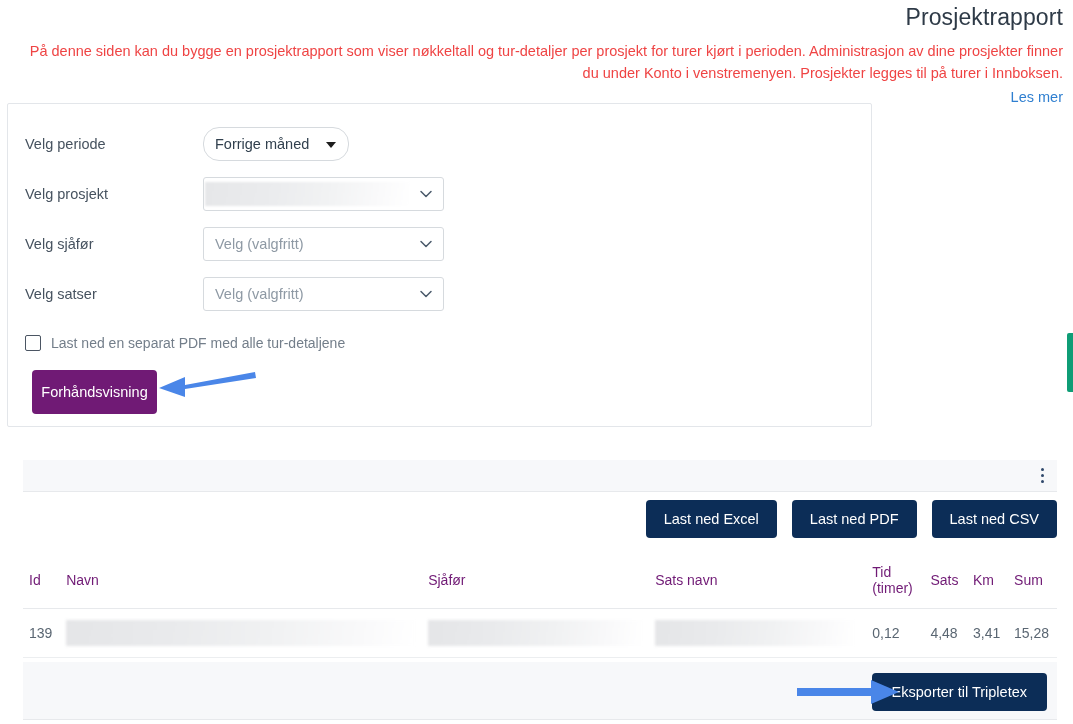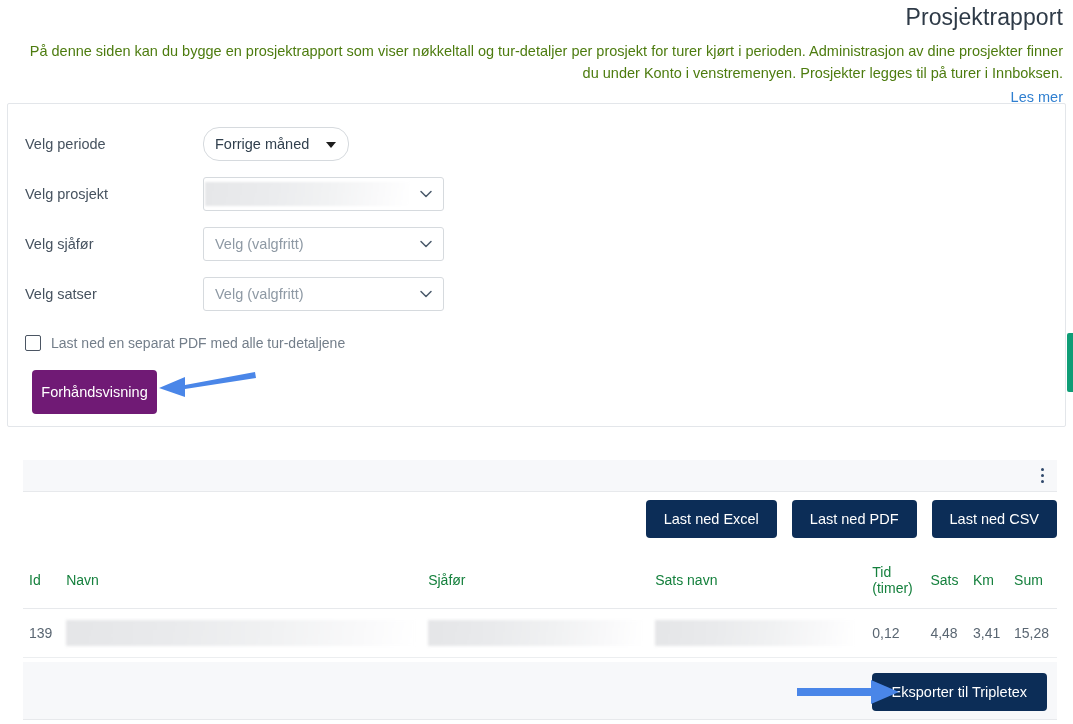--- a/index.html
+++ b/index.html
@@ -20,38 +20,38 @@
     font-weight: 400;
     color: #2e3a47;
     margin: 0;
     padding: 2px 0 0 8px;
     line-height: 30px;
     letter-spacing: .1px;
   }
   .intro-text {
     font-size: 14.5px;
     line-height: 22px;
-    color: #4d7c0f;
+    color: #ef4444;
     padding: 8px 0 0 8px;
     max-width: 1062px;
   }
   .les-mer {
     display: inline-block;
     font-size: 14.5px;
     color: #2f7fd0;
     padding: 4px 0 0 8px;
     cursor: pointer;
     line-height: 18px;
   }
 
   
   .form-card {
     position: absolute;
     left: 7px; top: 103px;
-    width: 1059px; height: 324px;
+    width: 865px; height: 324px;
     border: 1px solid #e3e6ea;
     border-radius: 2px;
     background: #fff;
   }
   .form-row {
     display: flex;
     align-items: center;
     height: 50px;
     margin-left: 17px;
   }
@@ -190,21 +190,21 @@
   .tbl {
     position: absolute;
     left: 23px; top: 558px;
     width: 1034px;
     border-collapse: collapse;
     font-size: 14px;
   }
   .tbl th {
     text-align: left;
     font-weight: 400;
-    color: #15803d;
+    color: #701a75;
     padding: 6px 6px 12px 6px;
     border-bottom: 1px solid #e7e9ec;
     font-size: 14px;
     margin-top: 28px;
   }
   .tbl td {
     color: #5a6672;
     padding: 11px 6px;
     border-bottom: 1px solid #eceef0;
     height: 32px;

